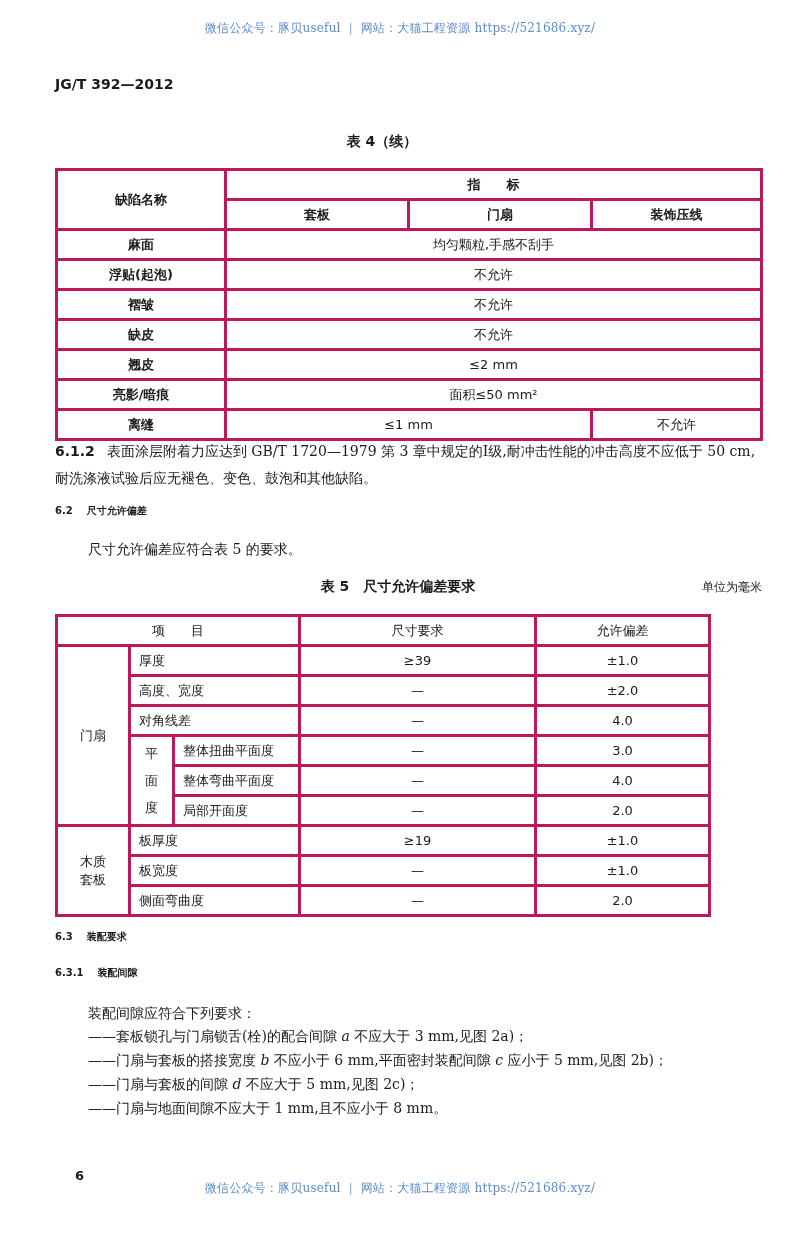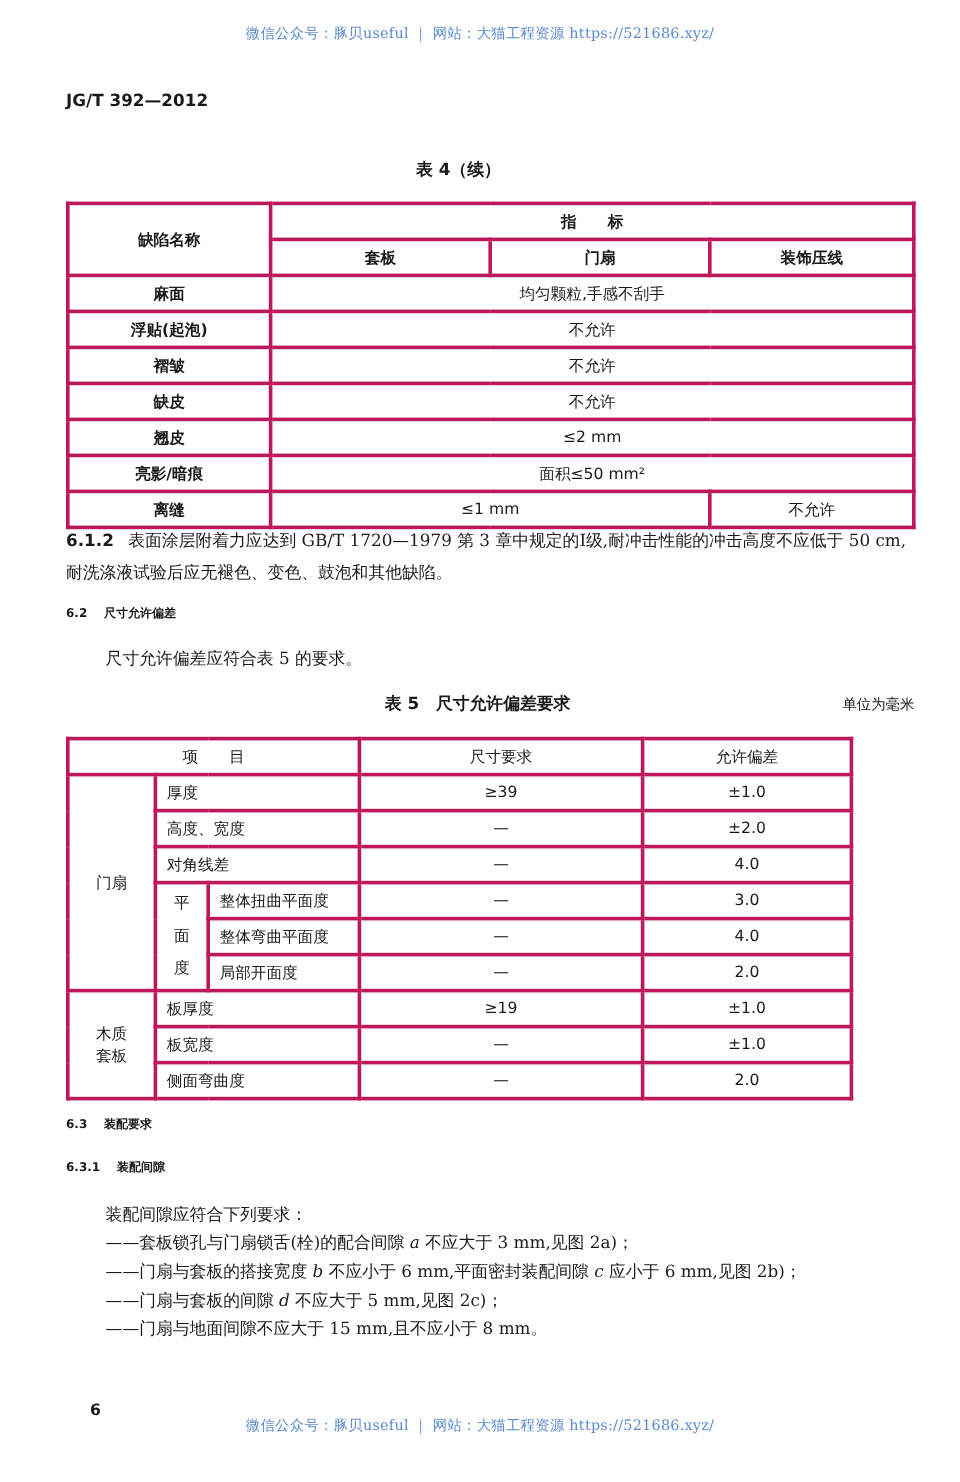--- a/index.html
+++ b/index.html
@@ -201,24 +201,24 @@
 <div class="heading" style="top:966px;">
   <span class="num">6.3.1</span><span>装配间隙</span>
 </div>
 
 <div class="list-line" style="top:1002px;">装配间隙应符合下列要求：</div>
 
 <div class="list-line" style="top:1025px;">
   <span>——套板锁孔与门扇锁舌(栓)的配合间隙 </span><span class="ital">a</span><span> 不应大于 3 mm,见图 2a)；</span>
 </div>
 <div class="list-line" style="top:1049px;">
-  <span>——门扇与套板的搭接宽度 </span><span class="ital">b</span><span> 不应小于 6 mm,平面密封装配间隙 </span><span class="ital">c</span><span> 应小于 6 mm,见图 2b)；</span>
+  <span>——门扇与套板的搭接宽度 </span><span class="ital">b</span><span> 不应小于 6 mm,平面密封装配间隙 </span><span class="ital">c</span><span> 应小于 5 mm,见图 2b)；</span>
 </div>
 <div class="list-line" style="top:1073px;">
   <span>——门扇与套板的间隙 </span><span class="ital">d</span><span> 不应大于 5 mm,见图 2c)；</span>
 </div>
 <div class="list-line" style="top:1097px;">
-  <span>——门扇与地面间隙不应大于 15 mm,且不应小于 8 mm。</span>
+  <span>——门扇与地面间隙不应大于 1 mm,且不应小于 8 mm。</span>
 </div>
 
 <div class="page-num">6</div>
 
 <div class="watermark bottom">微信公众号：豚贝useful ｜ 网站：大猫工程资源 https://521686.xyz/</div>
 
 </body></html>

